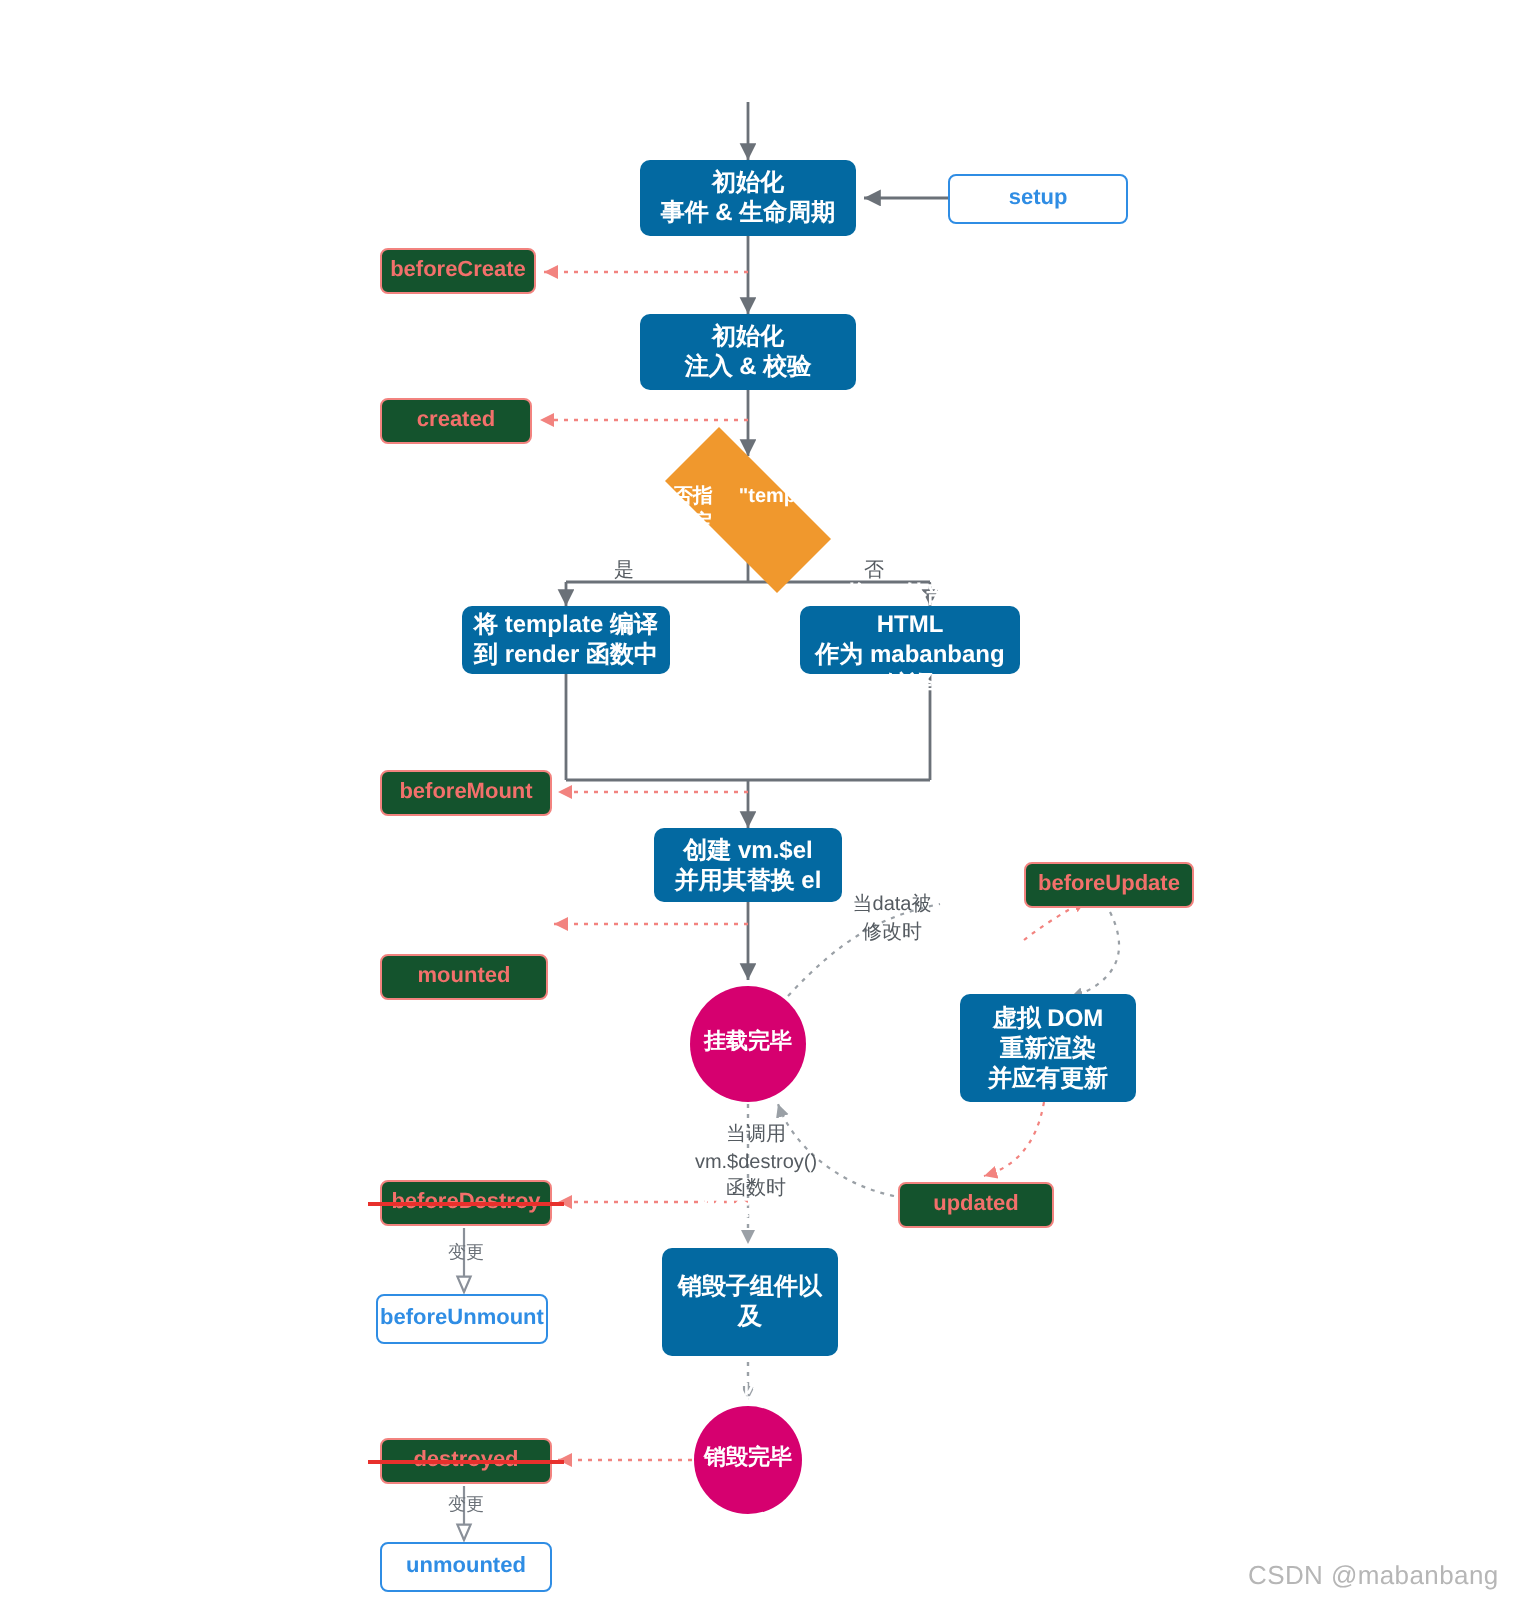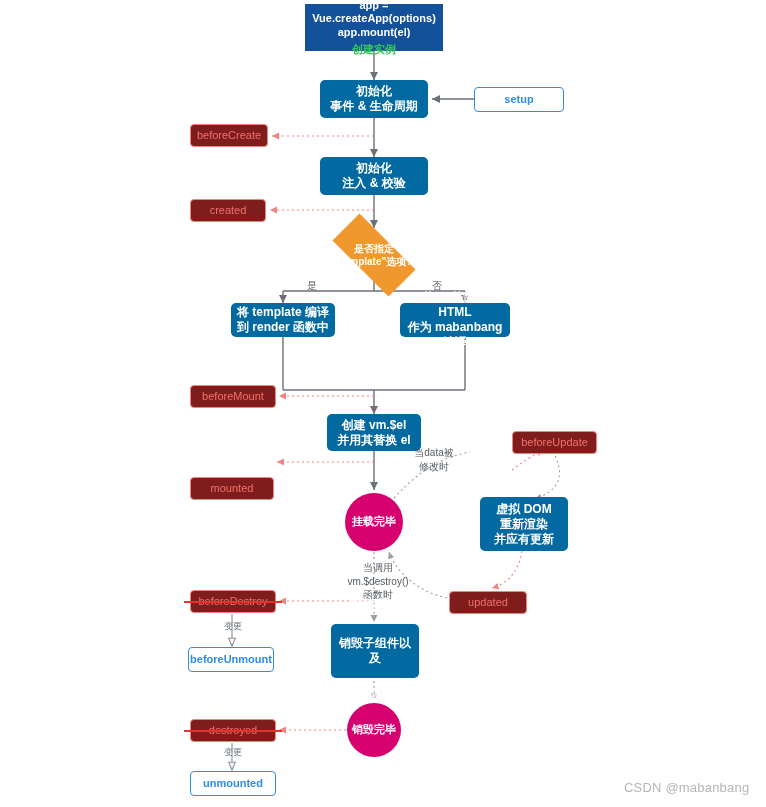--- a/index.html
+++ b/index.html
@@ -72,46 +72,46 @@
     background: #f0982d;
     transform: rotate(45deg) scale(0.707);
     transform-origin: center center;
   }
   .diamond-label {
     position: absolute;
     left: 0; top: 0;
     width: 100%;
     height: 100%;
     display: flex;
-    flex-direction: column;
+    flex-direction: row;
     align-items: center;
     justify-content: center;
     color: #ffffff;
     font-size: 10px;
     font-weight: bold;
     text-align: right;
     line-height: 1.3;
   }
   
   .circle-node {
     background: #d6006f;
     border-radius: 50%;
     color: #ffffff;
     font-size: 11px;
     font-weight: bold;
     align-items: center;
   }
   
   .hook-box {
-    background: #7f1d1d;
+    background: #14532d;
     border: 1px solid #f2837f;
     border-radius: 4px;
     color: #f2706b;
     font-size: 11px;
-    font-weight: normal;
+    font-weight: bold;
   }
   .strike-line {
     position: absolute;
     height: 2px;
     background: #e8302c;
   }
   
   .blue-box {
     background: #ffffff;
     border: 1px solid #2f8de4;
@@ -201,25 +201,20 @@
 
     <line x1="232" y1="614" x2="232" y2="646" stroke="#8a9099" stroke-width="1.1" marker-end="url(#arrow-open)"></line>
 
     <line x1="374" y1="681" x2="374" y2="700" stroke="#9aa0a6" stroke-width="1.2" stroke-dasharray="2,3" marker-end="url(#arrow-gray-dot)"></line>
 
     <line x1="346" y1="730" x2="279" y2="730" stroke="#f2837f" stroke-width="1.2" stroke-dasharray="2,3" marker-end="url(#arrow-red)"></line>
 
     <line x1="232" y1="743" x2="232" y2="770" stroke="#8a9099" stroke-width="1.1" marker-end="url(#arrow-open)"></line>
   </svg>
 
-  <div class="node start-box" style="left:305px; top:4px; width:138px; height:47px;">
-    <span>app = Vue.createApp(options)</span>
-    <span>app.mount(el)</span>
-    <span class="zh">创建实例</span>
-  </div>
 
   <div class="node green-box" style="left:320px; top:80px; width:108px; height:38px;">
     <span class="line">初始化</span>
     <span class="line">事件 &amp; 生命周期</span>
   </div>
 
   <div class="node blue-box" style="left:474px; top:87px; width:90px; height:25px;">
     <span>setup</span>
   </div>
 
@@ -267,21 +262,21 @@
   </div>
 
   <div class="node hook-box" style="left:190px; top:451px; width:84px; height:23px;margin-top:26px;">
     <span>mounted</span>
   </div>
 
   <div class="node hook-box" style="left:512px; top:431px; width:85px; height:23px;">
     <span>beforeUpdate</span>
   </div>
 
-  <div class="edge-label" style="left:394px; top:446px; width:80px;">
+  <div class="edge-label" style="left:406px; top:446px; width:80px;">
     <span>当data被</span><br>
     <span>修改时</span>
   </div>
 
   <div class="node circle-node" style="left:345px; top:493px; width:58px; height:58px;">
     <span>挂载完毕</span>
   </div>
 
   <div class="node green-box" style="left:480px; top:497px; width:88px; height:54px;">
     <span class="line">虚拟 DOM</span>

